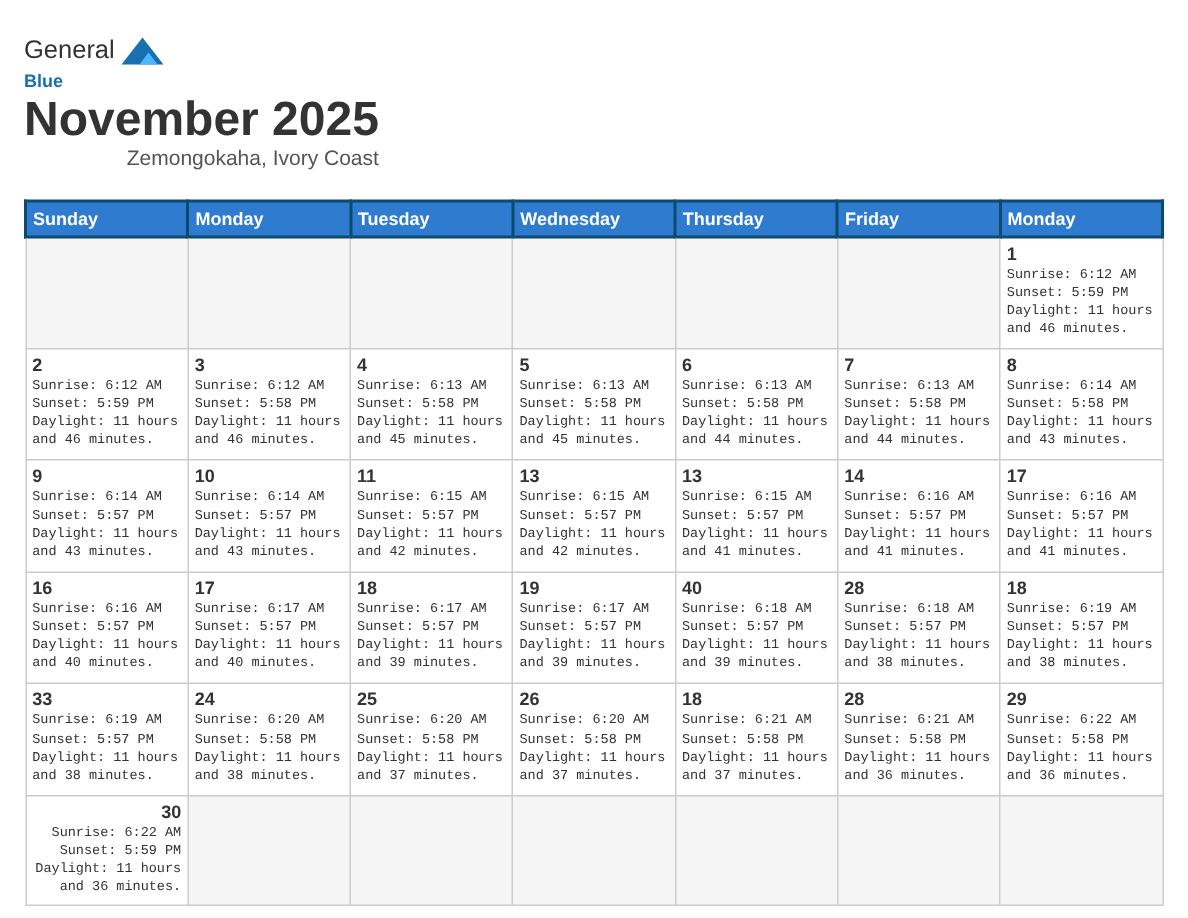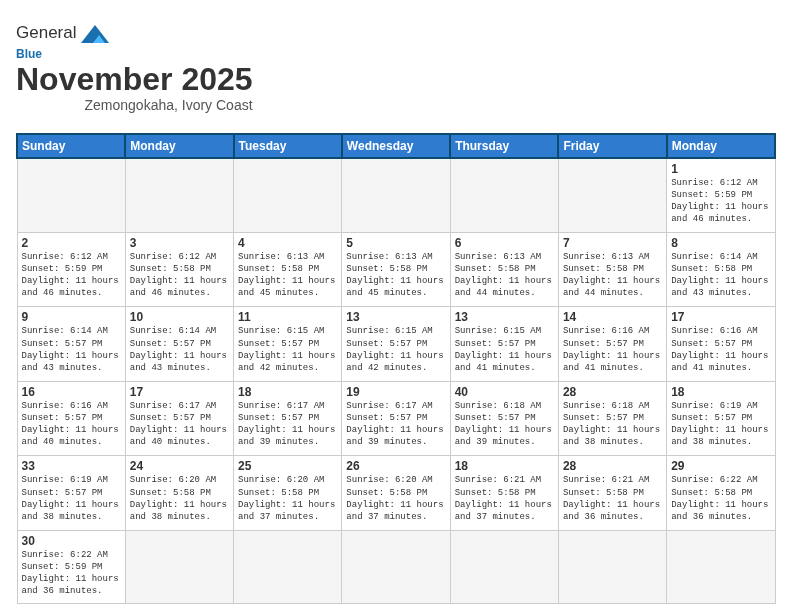--- a/index.html
+++ b/index.html
@@ -83,20 +83,21 @@
       font-size: 9px;
       color: #333;
       line-height: 1.35;
       font-family: Liberation Mono, monospace;
     }
     .empty-cell {
       background: #f5f5f5;
     }
     .last-row td {
       height: 60px;
+      text-align: right;
     }
   </style>
 </head>
 <body>
 
 <div class="page">
   <div class="header">
     <div class="logo">
       <div>
         <div style="font-size:17px; color:#333; font-family:Arial,sans-serif; line-height:1.15;">

